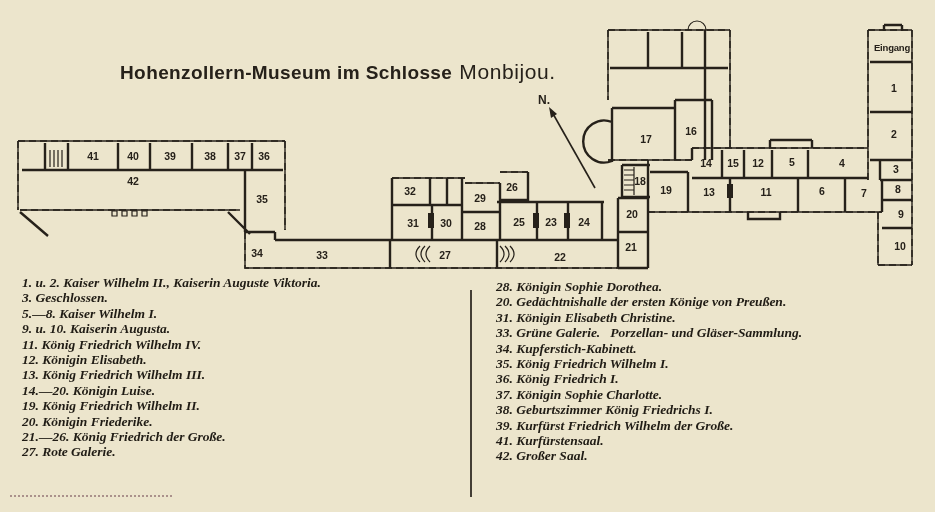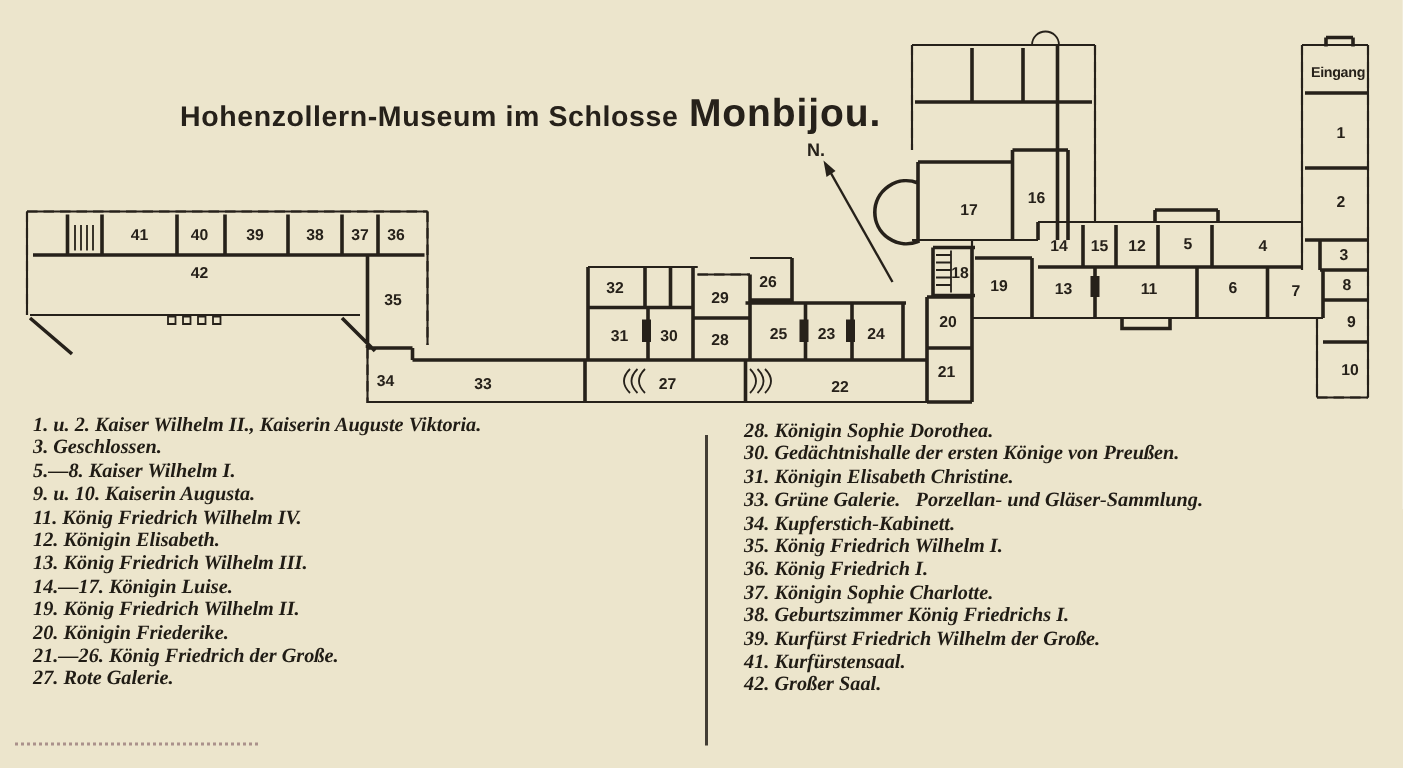--- a/index.html
+++ b/index.html
@@ -3,21 +3,21 @@
 <meta charset="utf-8">
 <style>
   :root{ --paper:#ece5cc; --ink:#26211a; }
   html,body{margin:0;padding:0;}
   body{width:935px;height:512px;font-family:"Liberation Sans",sans-serif;}
   .page{position:relative;width:935px;height:512px;background:var(--paper);overflow:hidden;}
 
   
   .title{position:absolute;left:120px;top:60px;color:var(--ink);white-space:nowrap;}
   .title .pre{font-size:19px;font-weight:700;letter-spacing:.4px;margin-top:36px;}
-  .title .em{font-size:26px;font-weight:700;letter-spacing:.6px;margin-left:7px;}
+  .title .em{font-size:21px;font-weight:400;letter-spacing:.6px;margin-left:7px;}
 
   
   svg.plan{position:absolute;left:0;top:0;}
   .wb{stroke:var(--ink);stroke-width:1.4;fill:none;}
   .wh{stroke:var(--ink);stroke-width:5.2;fill:none;stroke-dasharray:7 4;}
   .w2{stroke:var(--ink);stroke-width:2.4;fill:none;}
   .w1{stroke:var(--ink);stroke-width:1.2;fill:none;}
   .blk{fill:var(--ink);}
   .room-num{font:700 10.5px "Liberation Sans",sans-serif;fill:var(--ink);text-anchor:middle;}
   .entr{font:700 9.5px "Liberation Sans",sans-serif;fill:var(--ink);text-anchor:middle;letter-spacing:-.2px;}
@@ -141,30 +141,30 @@
   </svg>
 
   <div class="legend-col" id="legend-left">
       <div>1. u. 2. Kaiser Wilhelm II., Kaiserin Auguste Viktoria.</div>
       <div>3. Geschlossen.</div>
       <div>5.—8. Kaiser Wilhelm I.</div>
       <div>9. u. 10. Kaiserin Augusta.</div>
       <div>11. König Friedrich Wilhelm IV.</div>
       <div>12. Königin Elisabeth.</div>
       <div>13. König Friedrich Wilhelm III.</div>
-      <div>14.—17. Königin Luise.</div>
+      <div>14.—20. Königin Luise.</div>
       <div>19. König Friedrich Wilhelm II.</div>
       <div>20. Königin Friederike.</div>
       <div>21.—26. König Friedrich der Große.</div>
       <div>27. Rote Galerie.</div>
     </div>
   <div class="legend-divider"></div>
   <div class="legend-col" id="legend-right">
       <div>28. Königin Sophie Dorothea.</div>
-      <div>30. Gedächtnishalle der ersten Könige von Preußen.</div>
+      <div>20. Gedächtnishalle der ersten Könige von Preußen.</div>
       <div>31. Königin Elisabeth Christine.</div>
       <div>33. Grüne Galerie.&nbsp;&nbsp; Porzellan- und Gläser-Sammlung.</div>
       <div>34. Kupferstich-Kabinett.</div>
       <div>35. König Friedrich Wilhelm I.</div>
       <div>36. König Friedrich I.</div>
       <div>37. Königin Sophie Charlotte.</div>
       <div>38. Geburtszimmer König Friedrichs I.</div>
       <div>39. Kurfürst Friedrich Wilhelm der Große.</div>
       <div>41. Kurfürstensaal.</div>
       <div>42. Großer Saal.</div>

